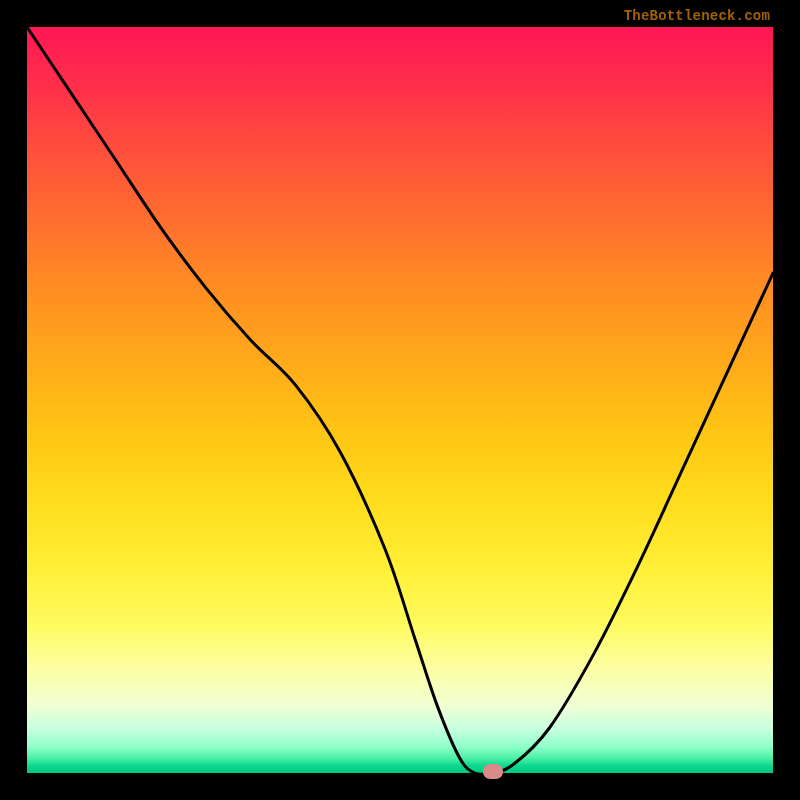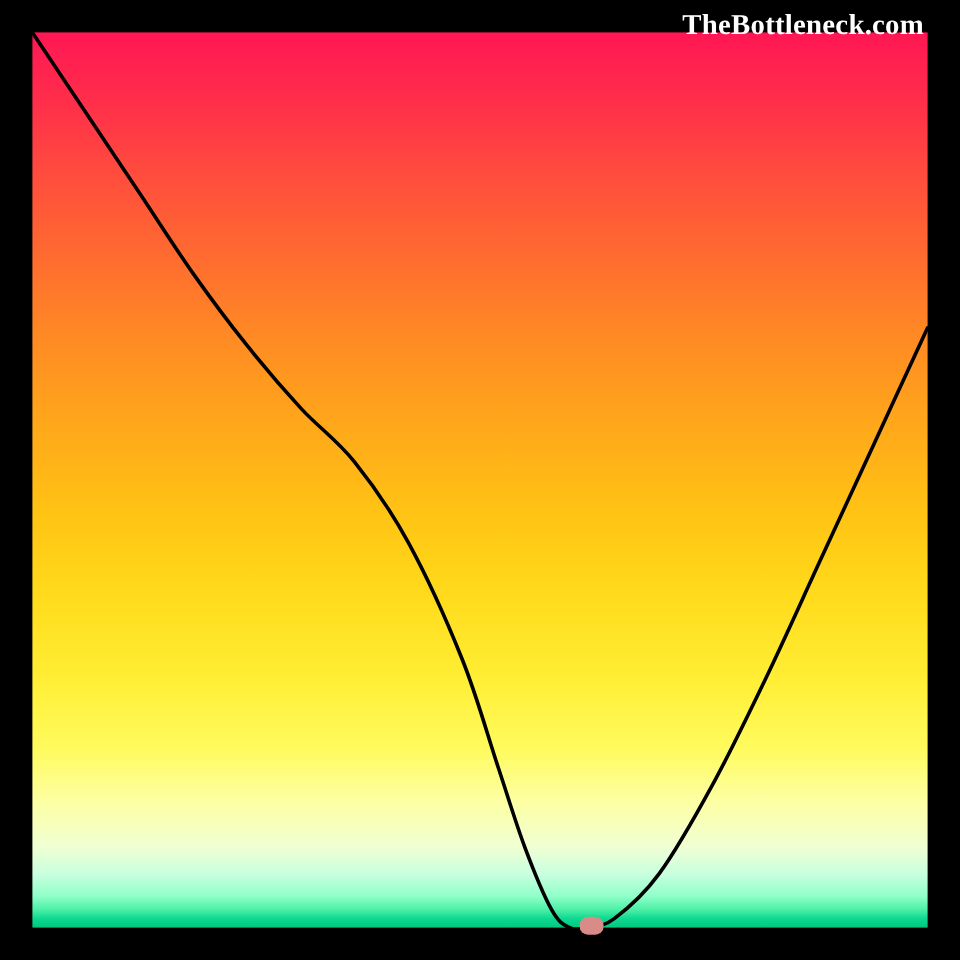--- a/index.html
+++ b/index.html
@@ -33,24 +33,24 @@
       #8fffc9 96.5%,
       #4bf0a6 98%,
       #0ed890 99%,
       #00c97f 100%
     );
   }
   .watermark {
     position: absolute;
     top: 8px;
     right: 30px;
-    font-family: Liberation Serif, serif;
-    font-size: 24px;
+    font-family: Liberation Mono, monospace;
+    font-size: 14px;
     font-weight: bold;
-    color: #ffffff;
+    color: #a16207;
     letter-spacing: 0.2px;
   }
   svg.curve-layer {
     position: absolute;
     left: 27px;
     top: 27px;
     width: 746px;
     height: 746px;
     overflow: visible;
   }

